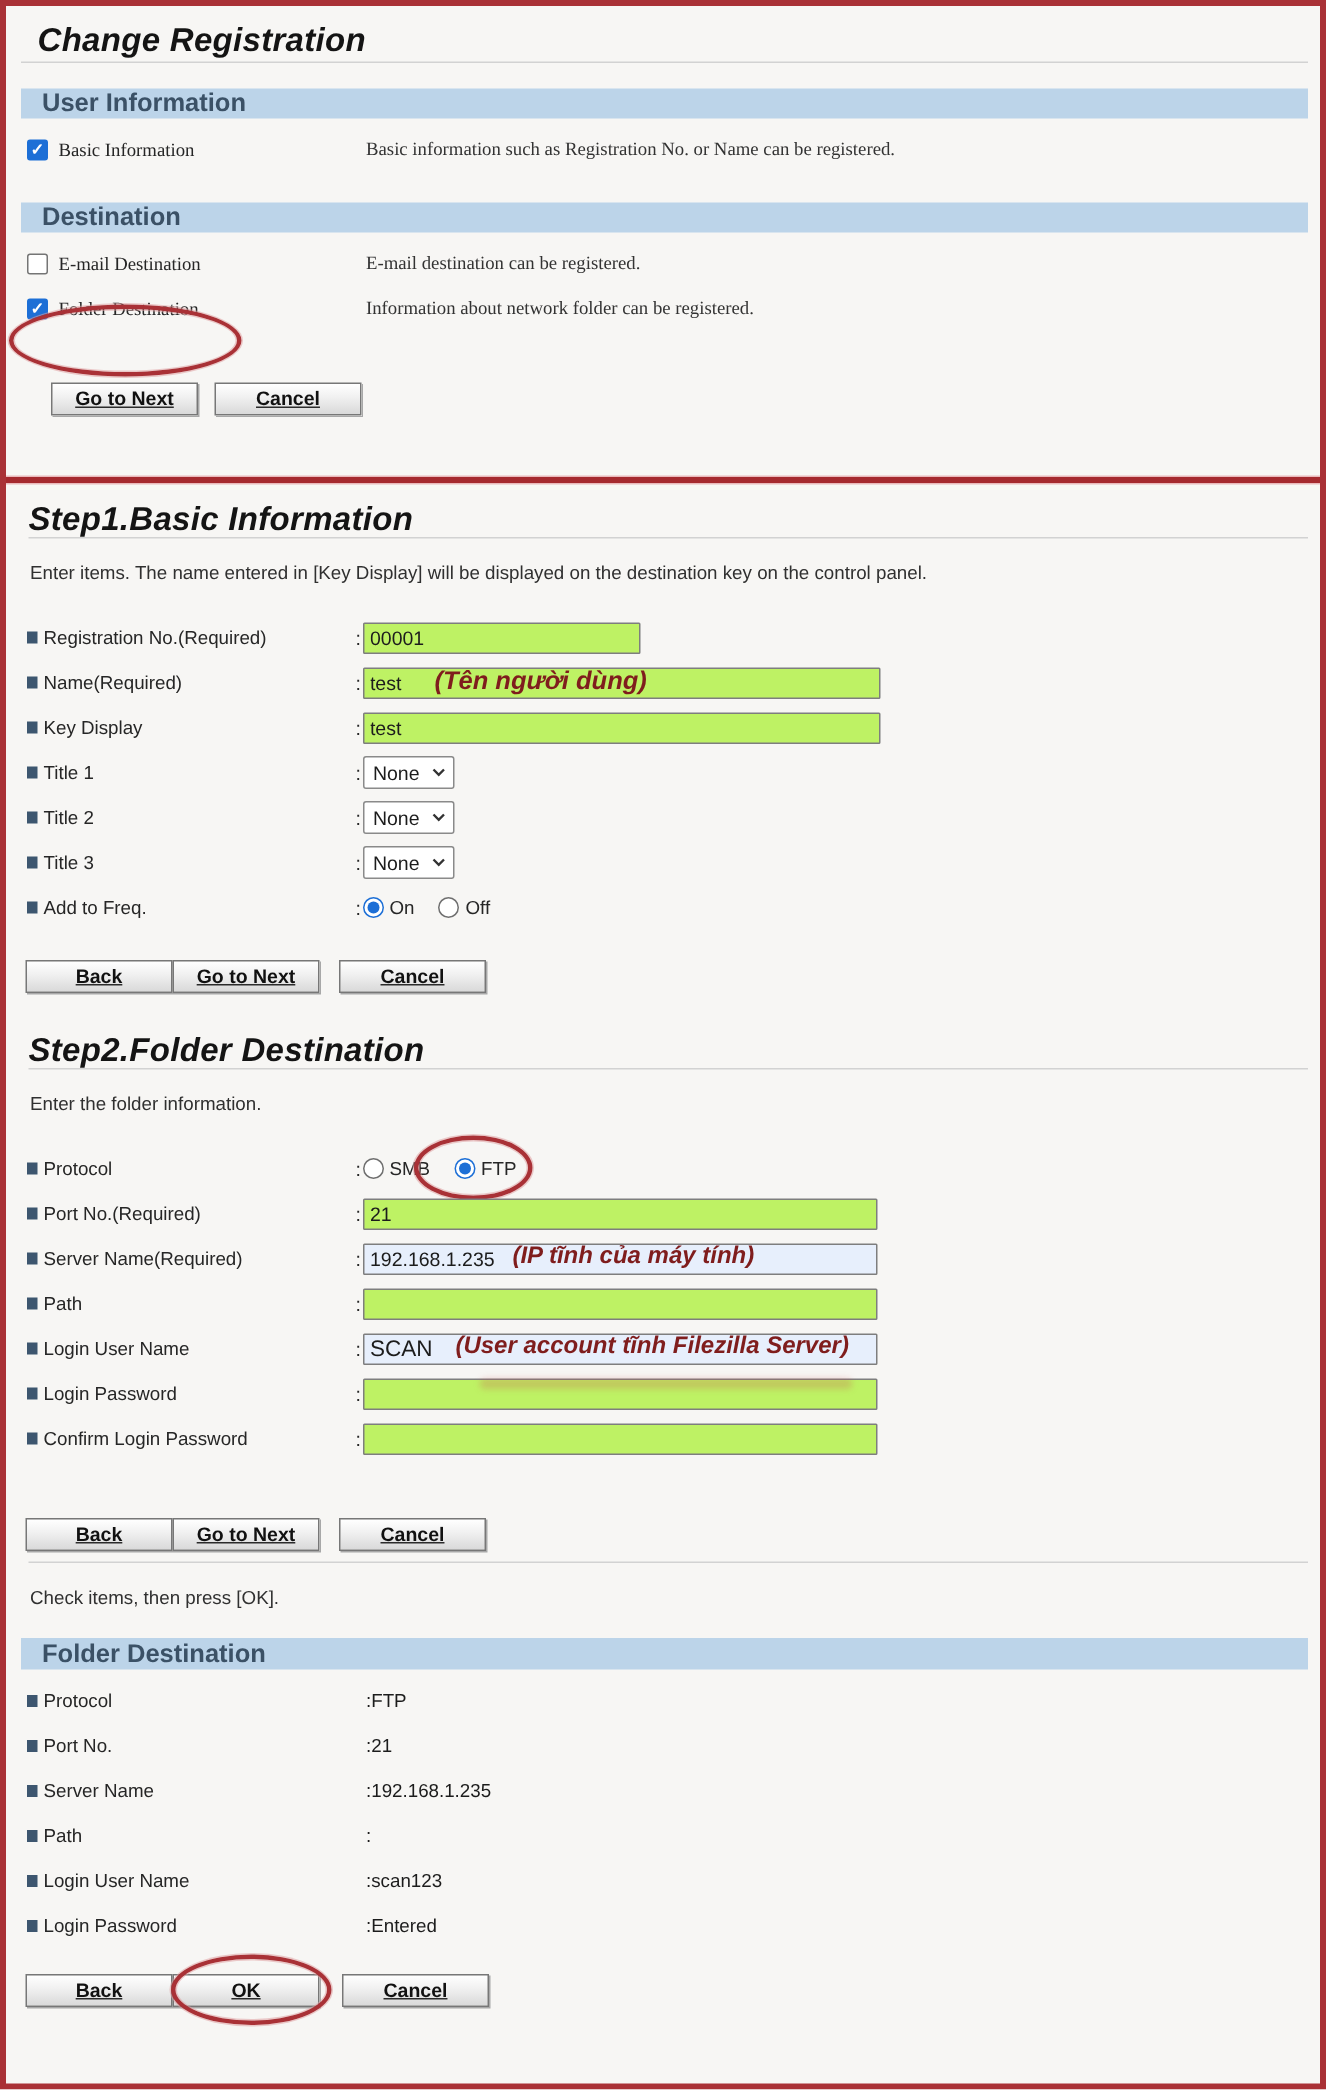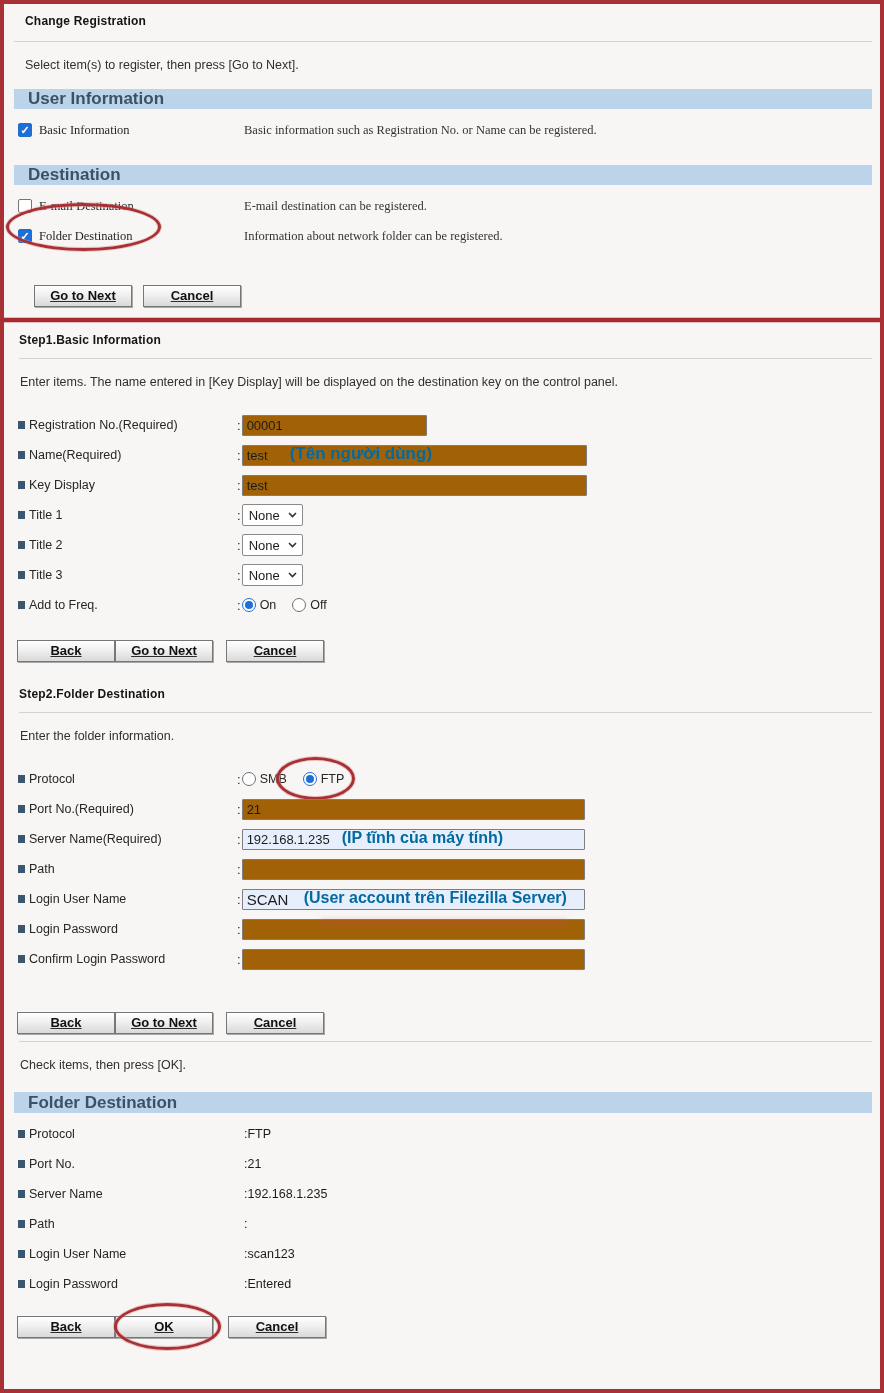--- a/index.html
+++ b/index.html
@@ -18,22 +18,23 @@
   }
   .divider {
     height:4px; background:#a5292e;
     box-shadow:0 1px 0 #e9b9bb, 0 -1px 0 #e9b9bb;
     margin-top:0;
   }
   .frame1 { position:relative; height:314px; }
   .frame2 { position:relative; height:1067px; }
 
   h1.title, h2.title {
-    font-size:12px; font-weight:bold; color:#141414;
+    font-size:22px; font-weight:bold; color:#141414;
     letter-spacing:0.2px;
+    font-style:italic;
   }
   .frame1 h1.title { padding:10px 0 0 21px; height:30px; }
   .rule { border-top:1px solid #d2d2d2; margin:7px 8px 0 10px; }
   .frame2 .rule { margin-left:15px; }
   .intro { font-size:12.5px; color:#303030; margin:16px 0 0 21px; }
   .frame2 .intro { margin-left:16px; }
 
   .secbar {
     margin:17px 8px 0 10px;
     height:20px; line-height:20px;
@@ -88,32 +89,32 @@
     font-size:12.5px; color:#262626;
   }
   .labelcell { display:flex; align-items:center; width:219px; flex:0 0 auto; }
   .bullet {
     width:7px; height:8px; background:#3d566f;
     display:inline-block; margin-right:4px; flex:0 0 auto;
   }
   .colon { font-size:13px; color:#262626; margin-right:1px; }
   .inputwrap { position:relative; display:flex; align-items:center; }
   input.txt {
-    height:21px; border:1px solid #7e7e7e; background:#a16207;
+    height:21px; border:1px solid #7e7e7e; background:#bef264;
     font-family:"Liberation Sans", sans-serif; font-size:13px; color:#1c1c1c;
     padding:0 4px; border-radius:1px;
   }
   input.txt.hl { background:#e7effc; }
   input.txt.big { font-size:15px; }
   .w-sm { width:185px; }
   .w-lg { width:345px; }
   .w-md { width:343px; }
   .annotation {
     position:absolute; top:50%; transform:translateY(-54%);
-    color:#0369a1; font-weight:bold;
+    color:#7f1d1d; font-style:italic; font-weight:bold;
     white-space:nowrap; pointer-events:none;
     font-size:16px;
   }
   .annotation.name { left:48px; font-size:17px; }
   .annotation.server { left:100px; }
   .annotation.login { left:62px; }
   .smudge {
     position:absolute; left:316px; top:5px; width:248px; height:7px;
     background:rgba(205,75,75,0.25); filter:blur(2px); border-radius:3px;
     pointer-events:none;
@@ -162,21 +163,20 @@
   .list { margin-top:6px; }
 </style>
 </head>
 <body>
 
 <div class="page">
 
   <div class="frame1">
     <h1 class="title">Change Registration</h1>
     <div class="rule"></div>
-    <div class="intro">Select item(s) to register, then press [Go to Next].</div>
 
     <div class="secbar">User Information</div>
     <div class="chkrow">
       <span class="checkbox checked"></span>
       <span>Basic Information</span>
       <span class="desc">Basic information such as Registration No. or Name can be registered.</span>
     </div>
 
     <div class="secbar" style="margin-top:22px;">Destination</div>
     <div class="chkrow">
@@ -353,21 +353,21 @@
           </span>
       </div>
       <div class="frow">
         <span class="labelcell">
             <span class="bullet"></span>
             <span>Login User Name</span>
           </span>
         <span class="colon">:</span>
         <span class="inputwrap">
           <input class="txt w-md hl big" value="SCAN" style="">
-          <span class="annotation login">(User account trên Filezilla Server)</span>
+          <span class="annotation login">(User account tĩnh Filezilla Server)</span>
         </span>
       </div>
       <div class="frow">
         <span class="labelcell">
             <span class="bullet"></span>
             <span>Login Password</span>
           </span>
         <span class="colon">:</span>
         <span class="inputwrap">
             <input class="txt w-md" type="password" value="" style="">

